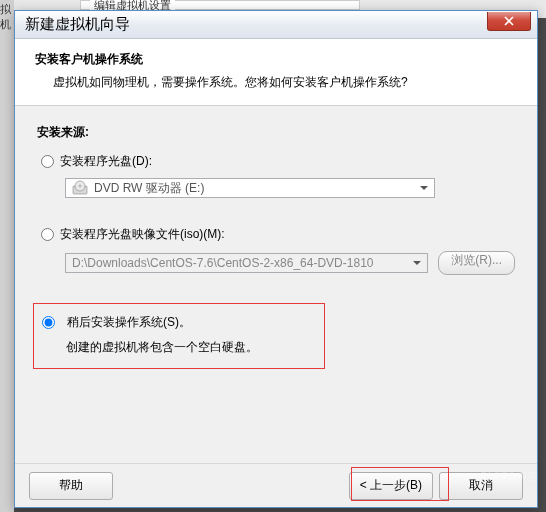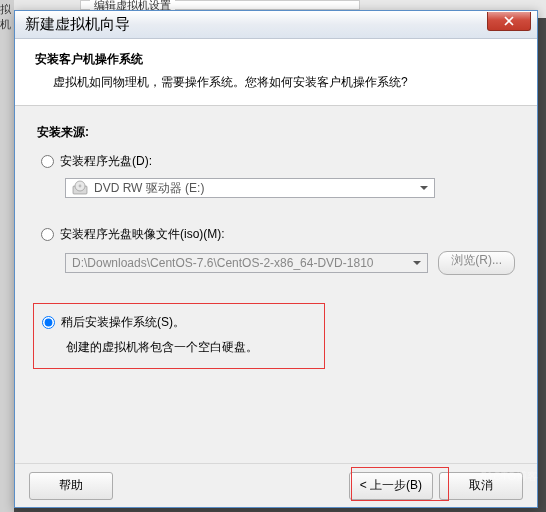--- a/index.html
+++ b/index.html
@@ -167,21 +167,21 @@
     display: flex;
     justify-content: center;
   }
   .highlight-box {
     border: 1px solid #e63939;
     padding: 10px 8px 12px 4px;
     margin-top: 18px;
     margin-left: -4px;
     width: 292px;
   }
-  .highlight-box .radio-row { margin-bottom: 8px; }
+  .highlight-box .radio-row { margin-bottom: 8px; gap: 6px; }
   .hint-text {
     margin-left: 28px;
     font-size: 12px;
     color: #000;
   }
   .button-bar {
     position: absolute;
     left: 0;
     bottom: 0;
     width: 100%;

